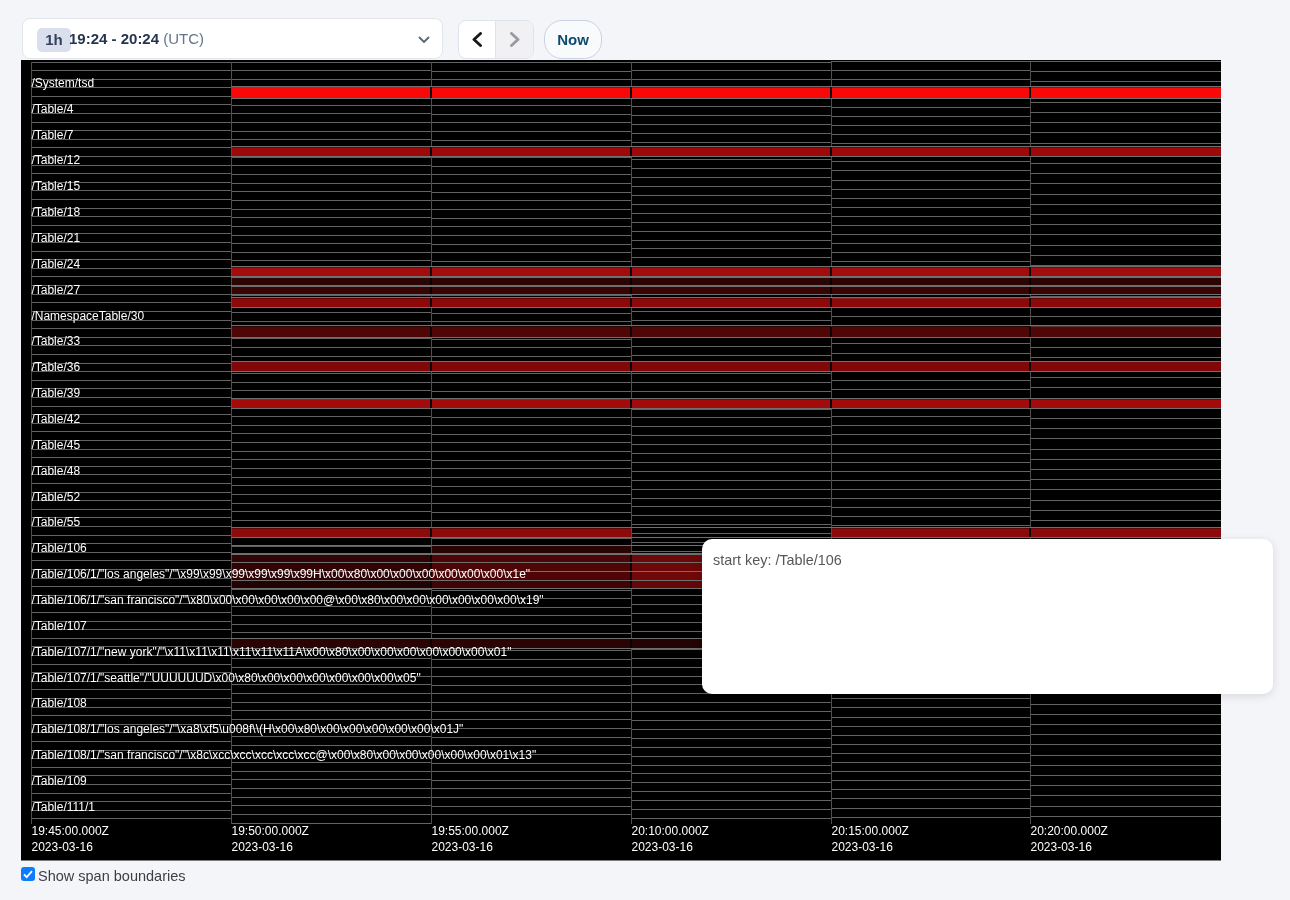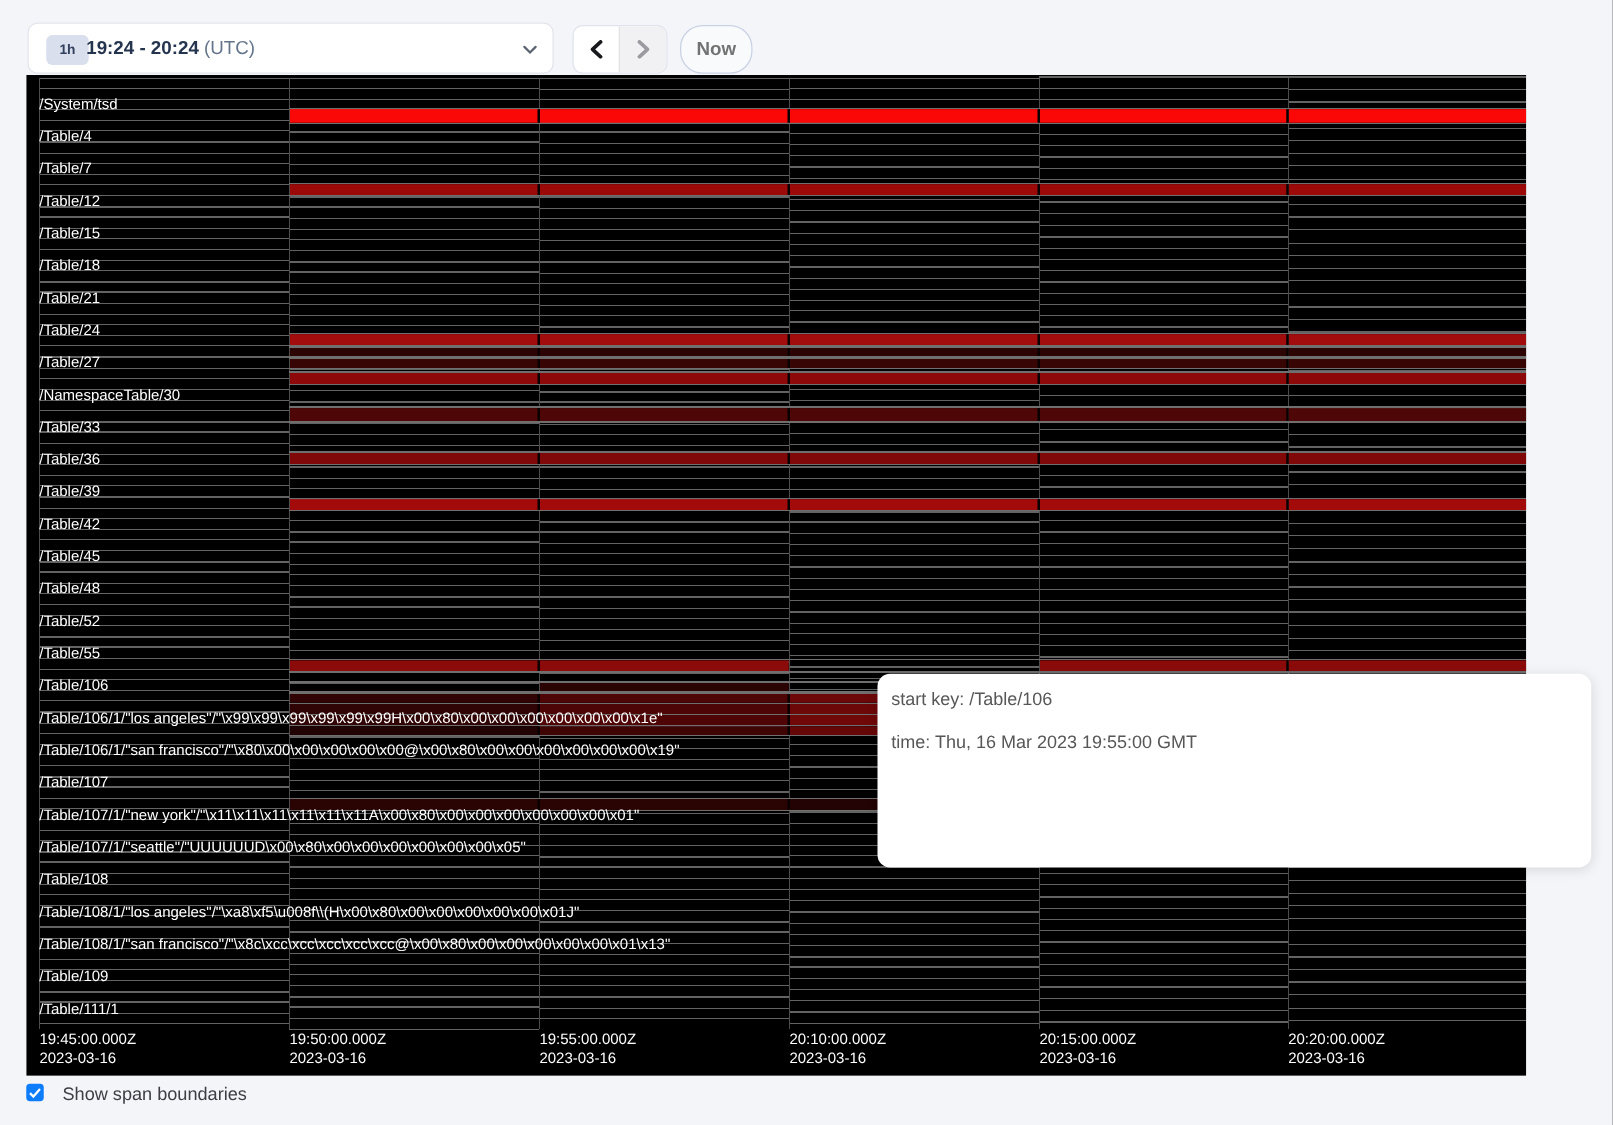--- a/index.html
+++ b/index.html
@@ -2,37 +2,37 @@
 <html><head>
 <meta charset="utf-8">
 <style>
   * { margin:0; padding:0; box-sizing:border-box; }
   html,body { width:1290px; height:900px; background:#f4f5f9; font-family:"Liberation Sans",sans-serif; position:relative; overflow:hidden; }
 </style>
 </head>
 <body>
 
 <div style="position:absolute;left:22px;top:18px;width:421px;height:41px;background:#fff;border:1px solid #e2e5ec;border-radius:8px;"></div>
-<div style="position:absolute;left:37px;top:28px;width:34px;height:24px;background:#d9dfec;border-radius:5px;text-align:center;line-height:24px;font-size:11px;font-weight:bold;color:#33415e;">1h</div>
+<div style="position:absolute;left:37px;top:28px;width:34px;height:24px;background:#d9dfec;border-radius:5px;text-align:center;line-height:24px;font-size:15px;font-weight:bold;color:#33415e;">1h</div>
 <div style="position:absolute;left:69px;top:30px;font-size:15px;color:#26354f;"><b>19:24 - 20:24</b> <span style="color:#64748b;">(UTC)</span></div>
 <svg style="position:absolute;left:418px;top:36px" width="12" height="8" viewBox="0 0 12 8">
     <path d="M1.5 1.5 L6 6 L10.5 1.5" fill="none" stroke="#5b6471" stroke-width="1.8" stroke-linecap="round"></path>
   </svg>
 
 <div style="position:absolute;left:458px;top:20px;width:76px;height:39px;background:#fff;border:1px solid #dfe3ed;border-radius:8px;overflow:hidden;">
   <div style="position:absolute;right:0;top:0;width:38px;height:39px;background:#f1f1f3;border-left:1px solid #e3e3e6;"></div>
 </div>
 <svg style="position:absolute;left:471px;top:32px" width="12" height="15" viewBox="0 0 12 15">
     <path d="M9.5 1.5 L3 7.5 L9.5 13.5" fill="none" stroke="#17191d" stroke-width="2.9" stroke-linecap="round" stroke-linejoin="round"></path>
   </svg>
 <svg style="position:absolute;left:509px;top:32px" width="12" height="15" viewBox="0 0 12 15">
     <path d="M2.5 1.5 L9 7.5 L2.5 13.5" fill="none" stroke="#9a9aa0" stroke-width="2.9" stroke-linecap="round" stroke-linejoin="round"></path>
   </svg>
 
-<div style="position:absolute;left:544px;top:20px;width:58px;height:39px;background:#f9fafc;border:1px solid #c9d2e4;border-radius:18px;text-align:center;line-height:37px;font-size:15px;font-weight:bold;color:#737373;">Now</div>
+<div style="position:absolute;left:544px;top:20px;width:58px;height:39px;background:#f9fafc;border:1px solid #c9d2e4;border-radius:18px;text-align:center;line-height:37px;font-size:15px;font-weight:bold;color:#0c4a6e;">Now</div>
 
 <svg width="1200" height="800.5" viewBox="0 0 1200 800.5" style="position:absolute;left:21px;top:60px">
 <rect x="0" y="0" width="1200" height="800.5" fill="#000"></rect>
 <g stroke="#636363" stroke-width="1" shape-rendering="crispEdges">
 <line x1="10.3" y1="2.50" x2="210.0" y2="2.50"></line>
 <line x1="10.3" y1="10.50" x2="210.0" y2="10.50"></line>
 <line x1="10.3" y1="19.50" x2="210.0" y2="19.50"></line>
 <line x1="10.3" y1="27.50" x2="210.0" y2="27.50"></line>
 <line x1="10.3" y1="36.50" x2="210.0" y2="36.50"></line>
 <line x1="10.3" y1="44.50" x2="210.0" y2="44.50"></line>
@@ -736,20 +736,19 @@
 <text x="610.5" y="790.8">2023-03-16</text>
 <text x="810.5" y="775.3">20:15:00.000Z</text>
 <text x="810.5" y="790.8">2023-03-16</text>
 <text x="1009.5" y="775.3">20:20:00.000Z</text>
 <text x="1009.5" y="790.8">2023-03-16</text>
 </g>
 </svg>
 
 <div style="position:absolute;left:702px;top:539px;width:571px;height:155px;background:#fff;border-radius:10px;box-shadow:0 2px 10px rgba(0,0,0,0.12);padding:4px 11px;font-size:14.4px;color:#575757;">
   <div style="height:34px;line-height:34px;">start key: /Table/106</div>
-  <div style="height:34px;line-height:34px;">time: Thu, 16 Mar 2023 19:55:00 GMT</div>
 </div>
 
 <div style="position:absolute;left:21px;top:867px;width:14px;height:14px;background:#0d7dfb;border-radius:3px;"></div>
 <svg style="position:absolute;left:23px;top:870px" width="10" height="9" viewBox="0 0 10 9">
     <path d="M1 4.5 L3.7 7.2 L9 1.2" fill="none" stroke="#fff" stroke-width="1.8"></path>
   </svg>
-<div style="position:absolute;left:50px;top:868px;font-size:14.5px;color:#3d3d43;">Show span boundaries</div>
+<div style="position:absolute;left:38px;top:868px;font-size:14.5px;color:#3d3d43;">Show span boundaries</div>
 
 </body></html>

